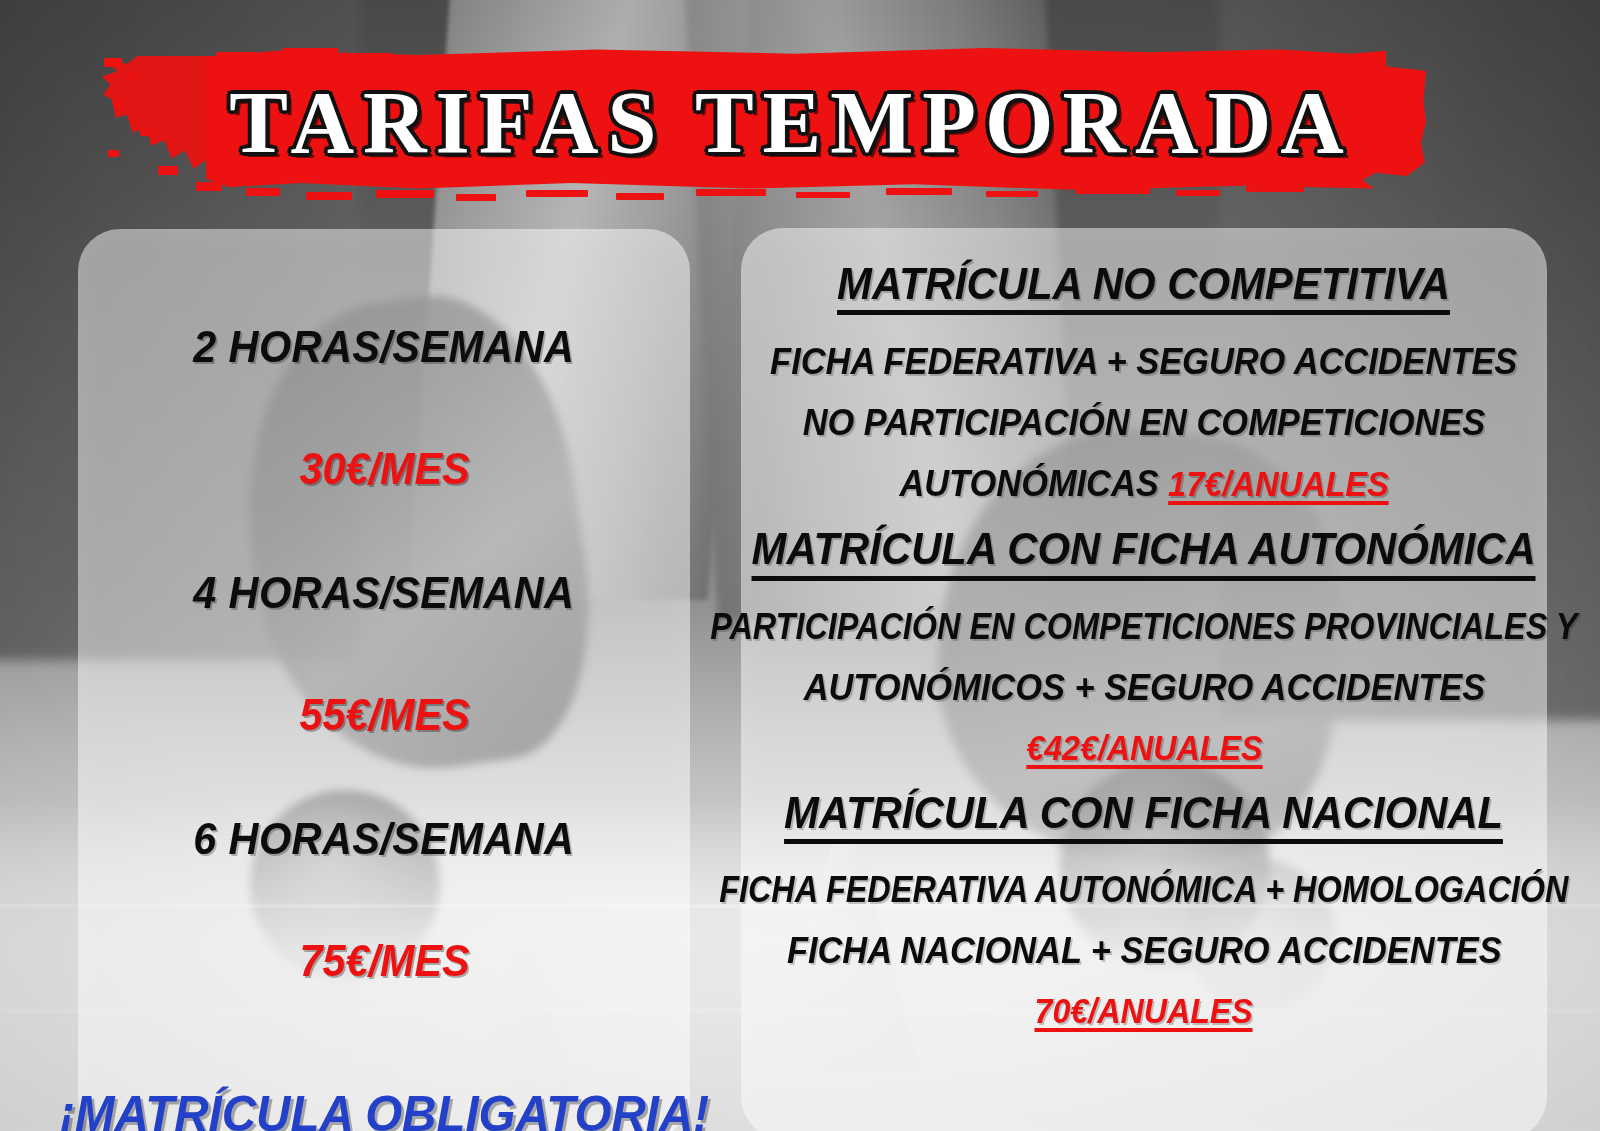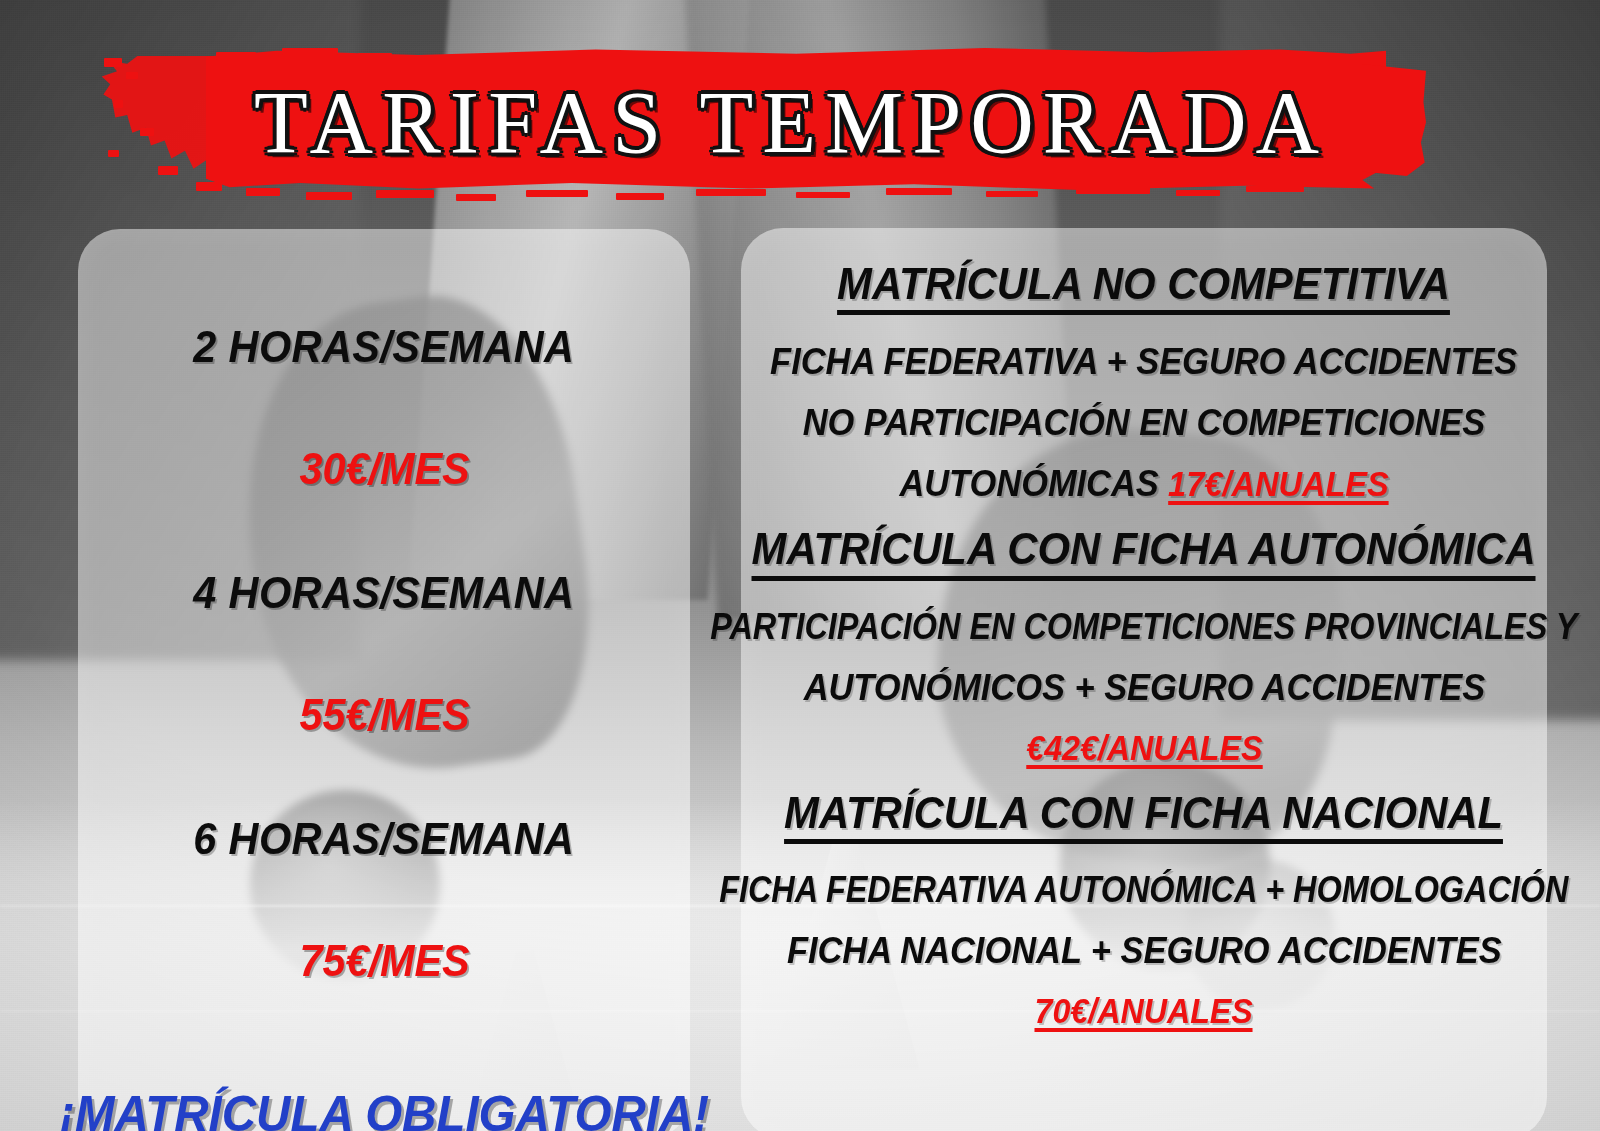--- a/index.html
+++ b/index.html
@@ -123,21 +123,21 @@
   .brush-speck{position:absolute;background:var(--red,#EE1111);border-radius:1px;}
   .brush-right{
     position:absolute;left:1266px;top:22px;width:64px;height:112px;
     background:var(--red,#EE1111);
     clip-path:polygon(0 0,100% 6%,96% 34%,100% 52%,92% 70%,98% 88%,70% 100%,0 96%);
   }
   .title{
     position:absolute;left:0;top:0;width:1330px;height:160px;
     display:flex;align-items:center;justify-content:center;
     font-family:"Liberation Serif",serif;
-    font-weight:normal;
+    font-weight:bold;
     font-size:88px;
     letter-spacing:9px;
     color:#ffffff;
     white-space:nowrap;
     padding-left:60px;
     box-sizing:border-box;
     text-shadow:
       -3px -3px 0 #111, 3px -3px 0 #111, -3px 3px 0 #111, 3px 3px 0 #111,
       -3px 0 0 #111, 3px 0 0 #111, 0 -3px 0 #111, 0 3px 0 #111,
       -4px 0 0 #111, 4px 0 0 #111, 0 4px 0 #111, 0 -4px 0 #111,

